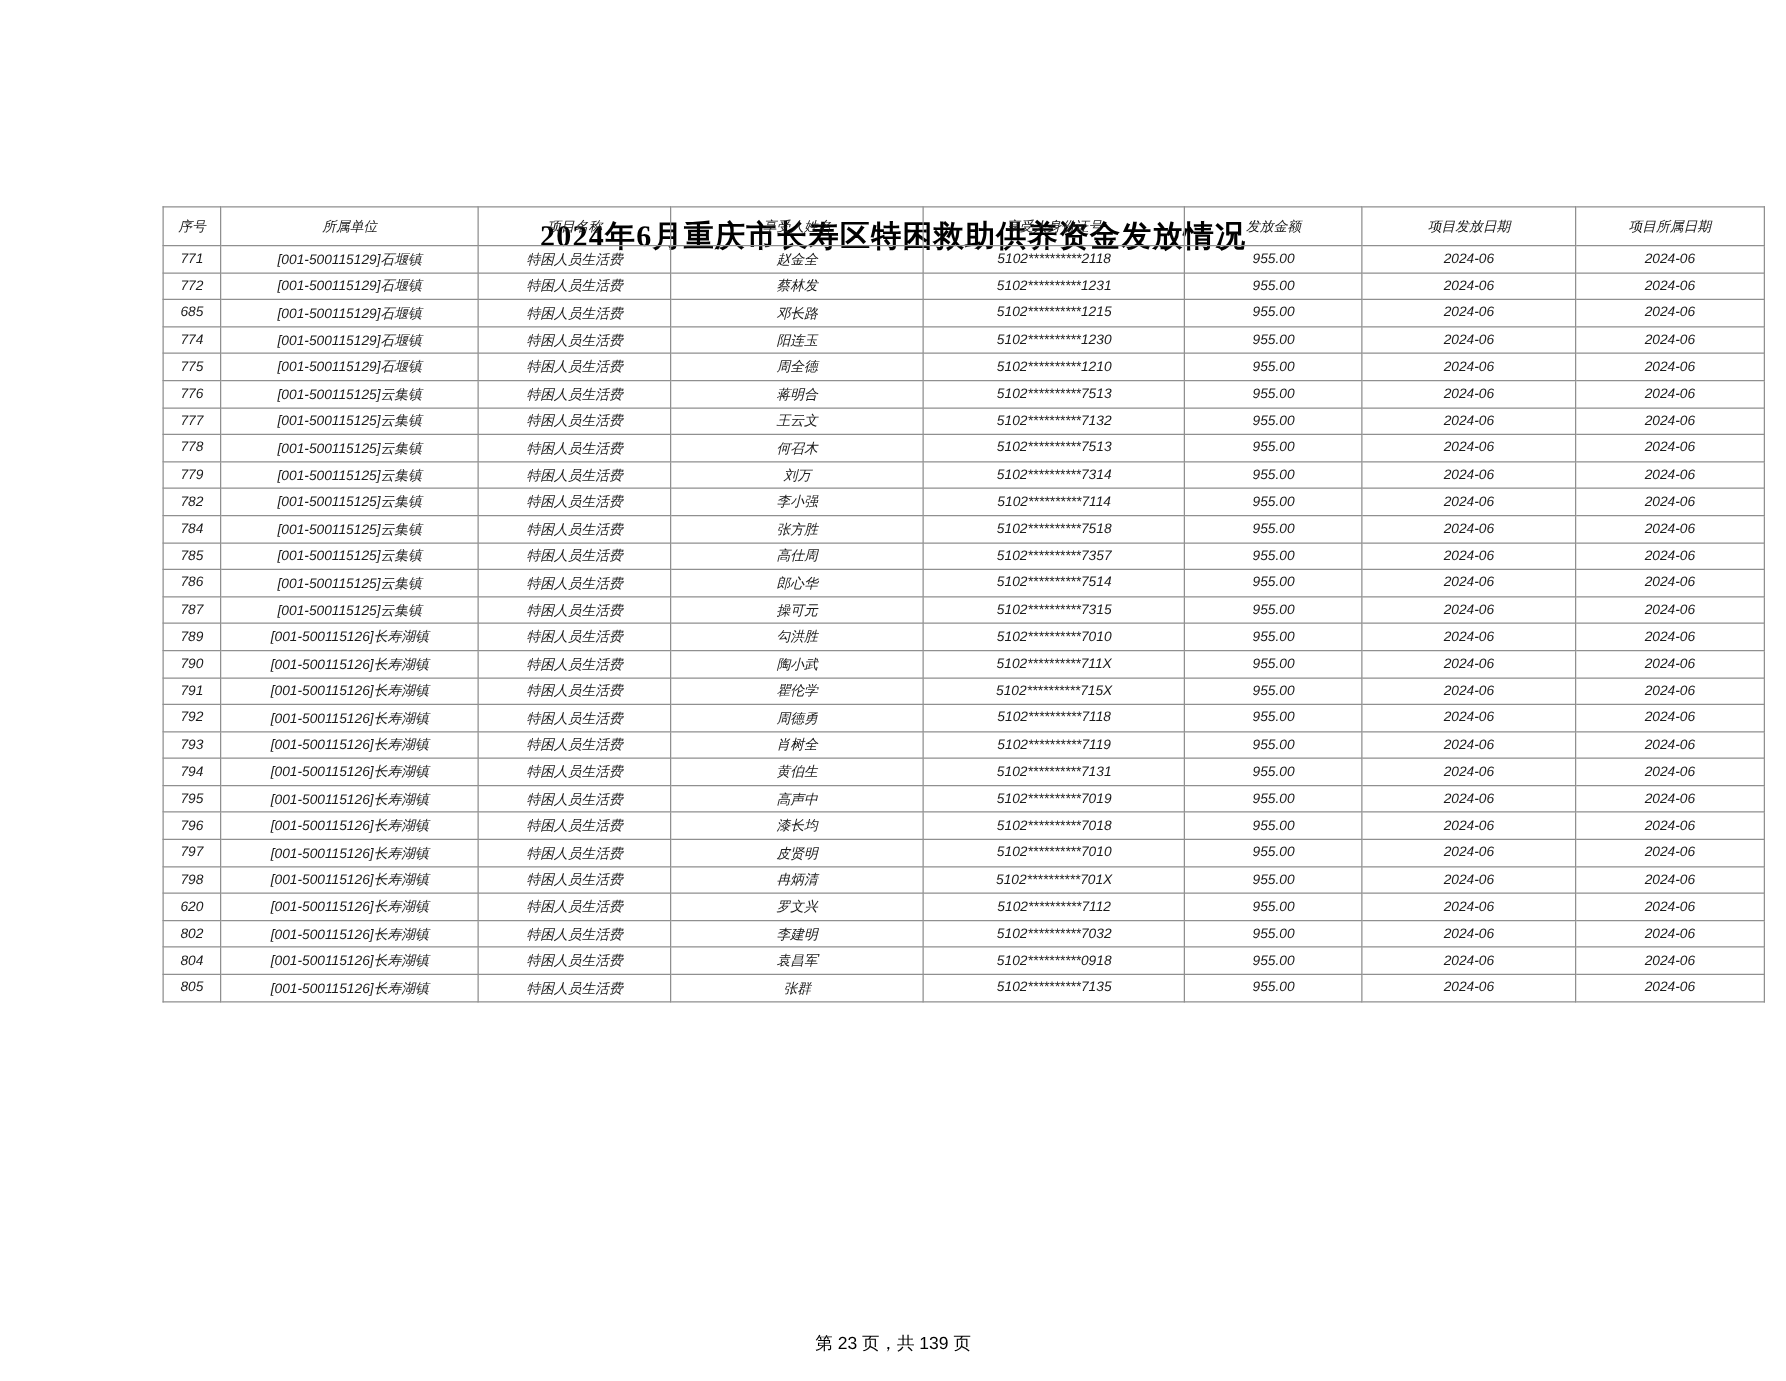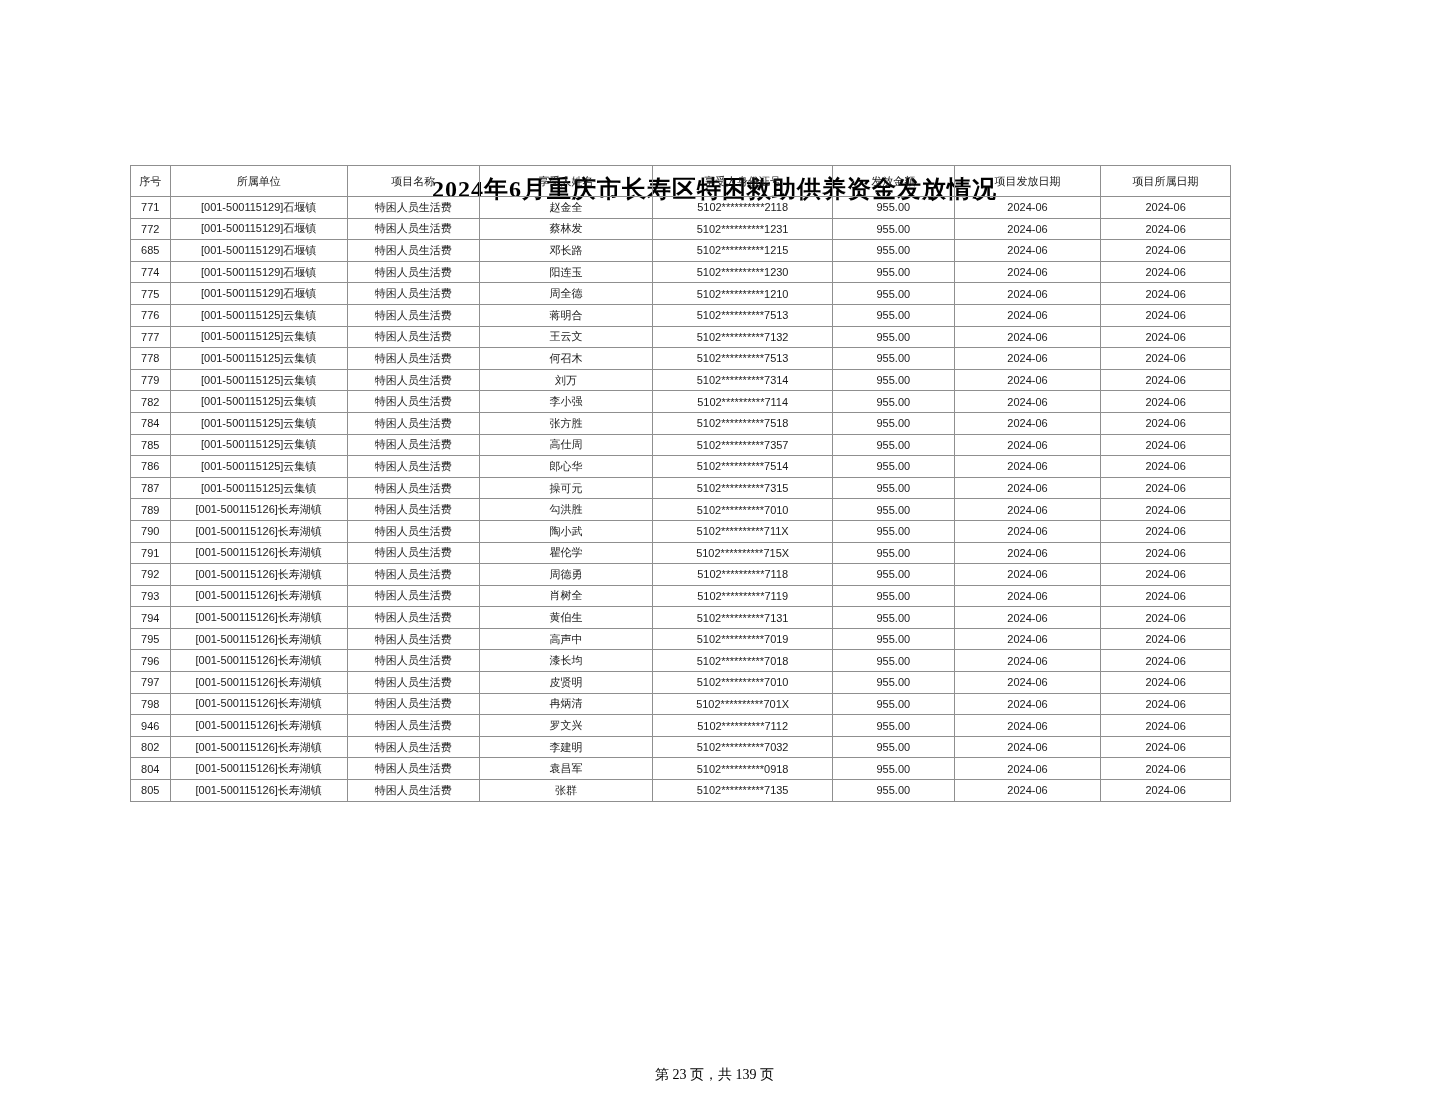--- a/index.html
+++ b/index.html
@@ -22,23 +22,24 @@
     font-weight: 700;
     font-size: 24px;
     letter-spacing: 1px;
     color: #000000;
     margin-top: 45px;
   }
   table.grant-table {
     position: absolute;
     top: 165px;
     left: 130px;
-    width: 1101px;
+    width: 1282px;
     border-collapse: collapse;
     table-layout: fixed;
+    font-style: italic;
   }
   table.grant-table th, table.grant-table td {
     border: 1px solid #8f8f8f;
     text-align: center;
     vertical-align: middle;
     font-size: 11px;
     font-weight: 400;
     padding: 0 2px;
     white-space: nowrap;
     overflow: hidden;
@@ -58,21 +59,21 @@
   col.c-id     { width: 16.3%; }
   col.c-amt    { width: 11.1%; }
   col.c-date1  { width: 13.3%; }
   col.c-date2  { width: 11.8%; }
   .page-footer {
     position: absolute;
     top: 1066px;
     left: 0;
     width: 100%;
     text-align: center;
-    font-family: Liberation Serif, serif;
+    font-family: Liberation Sans, sans-serif;
     font-size: 14px;
     color: #000000;
   }
 </style>
 </head>
 <body>
 
 <div class="page">
 
   <div class="doc-title">2024年6月重庆市长寿区特困救助供养资金发放情况</div>
@@ -335,21 +336,21 @@
           <td>798</td>
           <td>[001-500115126]长寿湖镇</td>
           <td>特困人员生活费</td>
           <td>冉炳清</td>
           <td>5102**********701X</td>
           <td>955.00</td>
           <td>2024-06</td>
           <td>2024-06</td>
         </tr>
         <tr>
-          <td>946</td>
+          <td>620</td>
           <td>[001-500115126]长寿湖镇</td>
           <td>特困人员生活费</td>
           <td>罗文兴</td>
           <td>5102**********7112</td>
           <td>955.00</td>
           <td>2024-06</td>
           <td>2024-06</td>
         </tr>
         <tr>
           <td>802</td>

